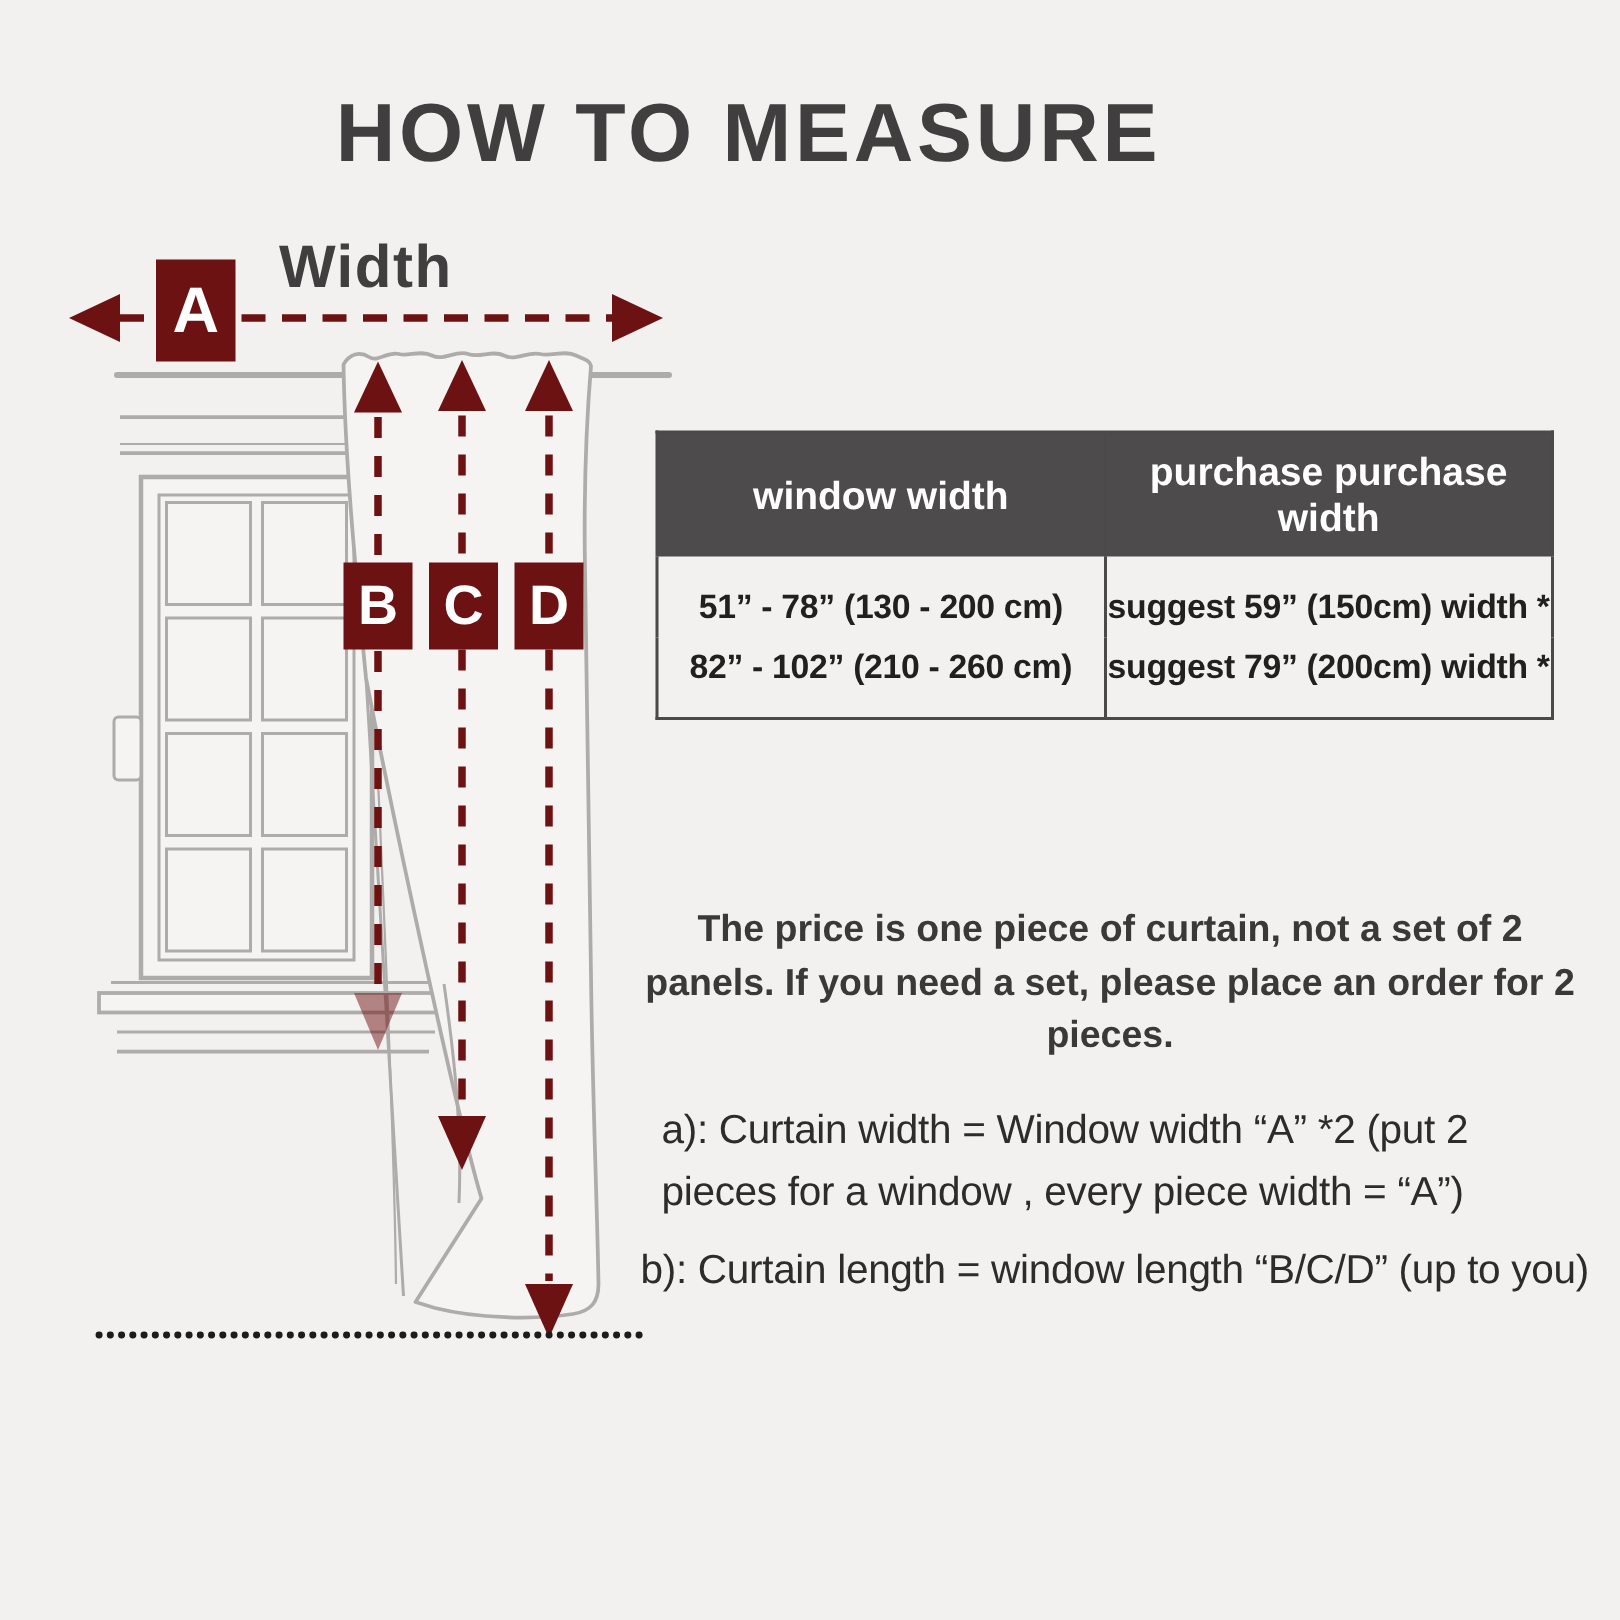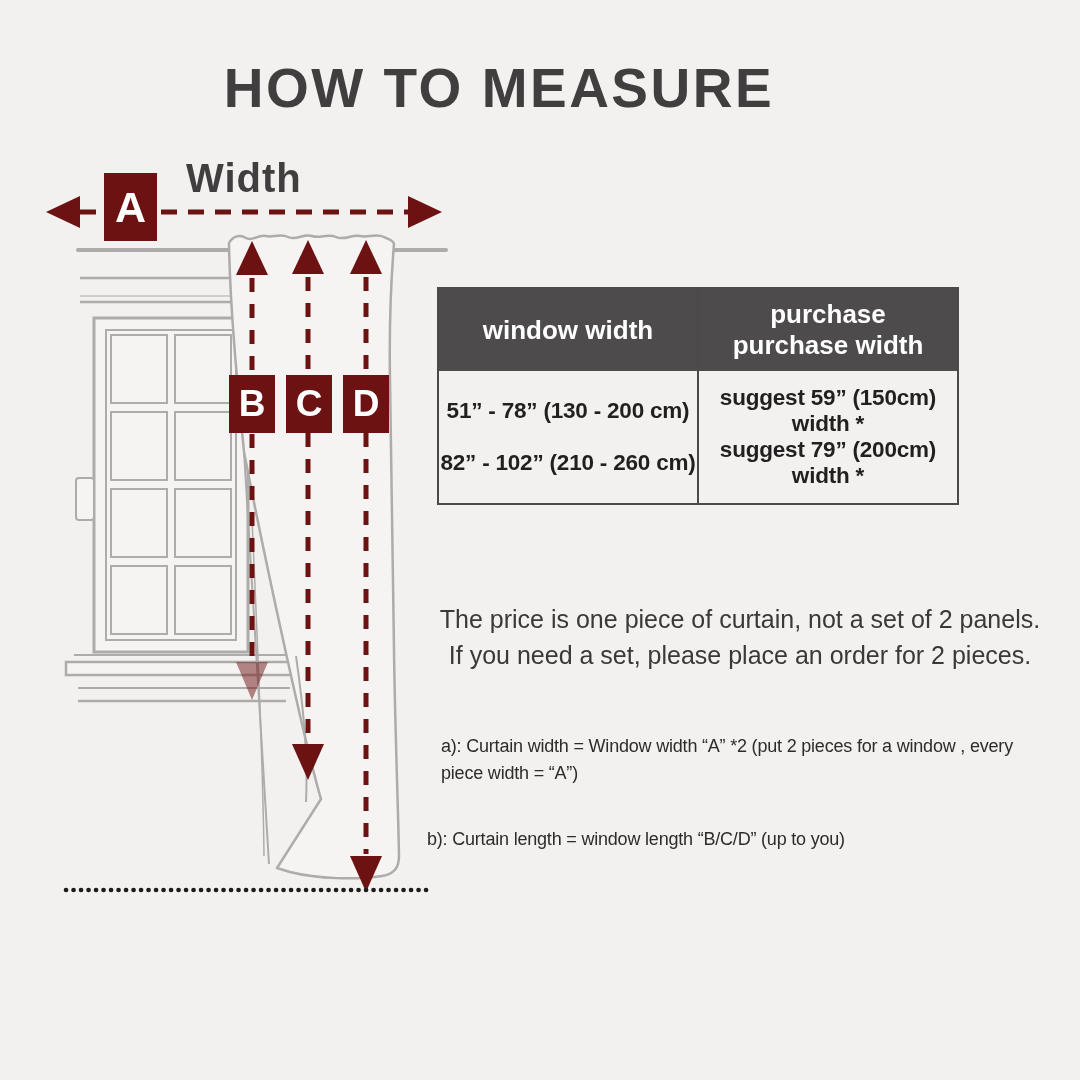--- a/index.html
+++ b/index.html
@@ -20,36 +20,36 @@
   .width-label{position:absolute;left:186px;top:156px;font-size:40px;font-weight:bold;
     color:var(--title);letter-spacing:1px;}
 
   .marker{position:absolute;background:var(--accent);color:#ffffff;font-weight:bold;
     display:flex;align-items:center;justify-content:center;}
   .marker.m-a{left:104px;top:173px;width:53px;height:68px;font-size:43px;}
   .marker.m-b{left:229px;top:375px;width:46px;height:58px;font-size:37px;}
   .marker.m-c{left:286px;top:375px;width:46px;height:58px;font-size:37px;}
   .marker.m-d{left:343px;top:375px;width:46px;height:58px;font-size:37px;}
 
-  .size-table{position:absolute;left:437px;top:287px;width:522px;border-collapse:collapse;
+  .size-table{position:absolute;left:437px;top:287px;width:599px;border-collapse:collapse;
     table-layout:fixed;}
   .size-table,.size-table th,.size-table td{border:0;}
   .size-table{border:2px solid var(--table_border);}
   .size-table th{width:50%;height:83px;background:var(--table_header);color:#ffffff;
     font-size:26px;font-weight:bold;line-height:1.18;text-align:center;vertical-align:middle;
     padding:0 28px;}
   .size-table th + th, .size-table td + td{border-left:2px solid var(--table_border);}
   .size-table td{height:40px;text-align:center;vertical-align:middle;
     font-size:22.5px;font-weight:bold;color:#211f1f;letter-spacing:-0.2px;}
   .size-table tbody tr:first-child td{padding-top:14px;height:54px;}
   .size-table tbody tr:last-child td{padding-bottom:14px;height:54px;}
 
   .price-note{position:absolute;left:430px;top:602px;width:620px;text-align:center;
-    font-size:25px;font-weight:normal;line-height:1.42;color:#3a3838;}
-  .note{position:absolute;color:var(--ink);font-size:18px;line-height:1.5;letter-spacing:-0.2px;}
+    font-size:25px;font-weight:bold;line-height:1.42;color:#3a3838;}
+  .note{position:absolute;color:var(--ink);font-size:27px;line-height:1.5;letter-spacing:-0.2px;}
   .note-a{left:441px;top:733px;width:600px;}
   .note-b{left:427px;top:826px;white-space:nowrap;}
 
   svg{display:block;}
 </style>
 </head>
 <body>
 
 <div class="canvas">
 

